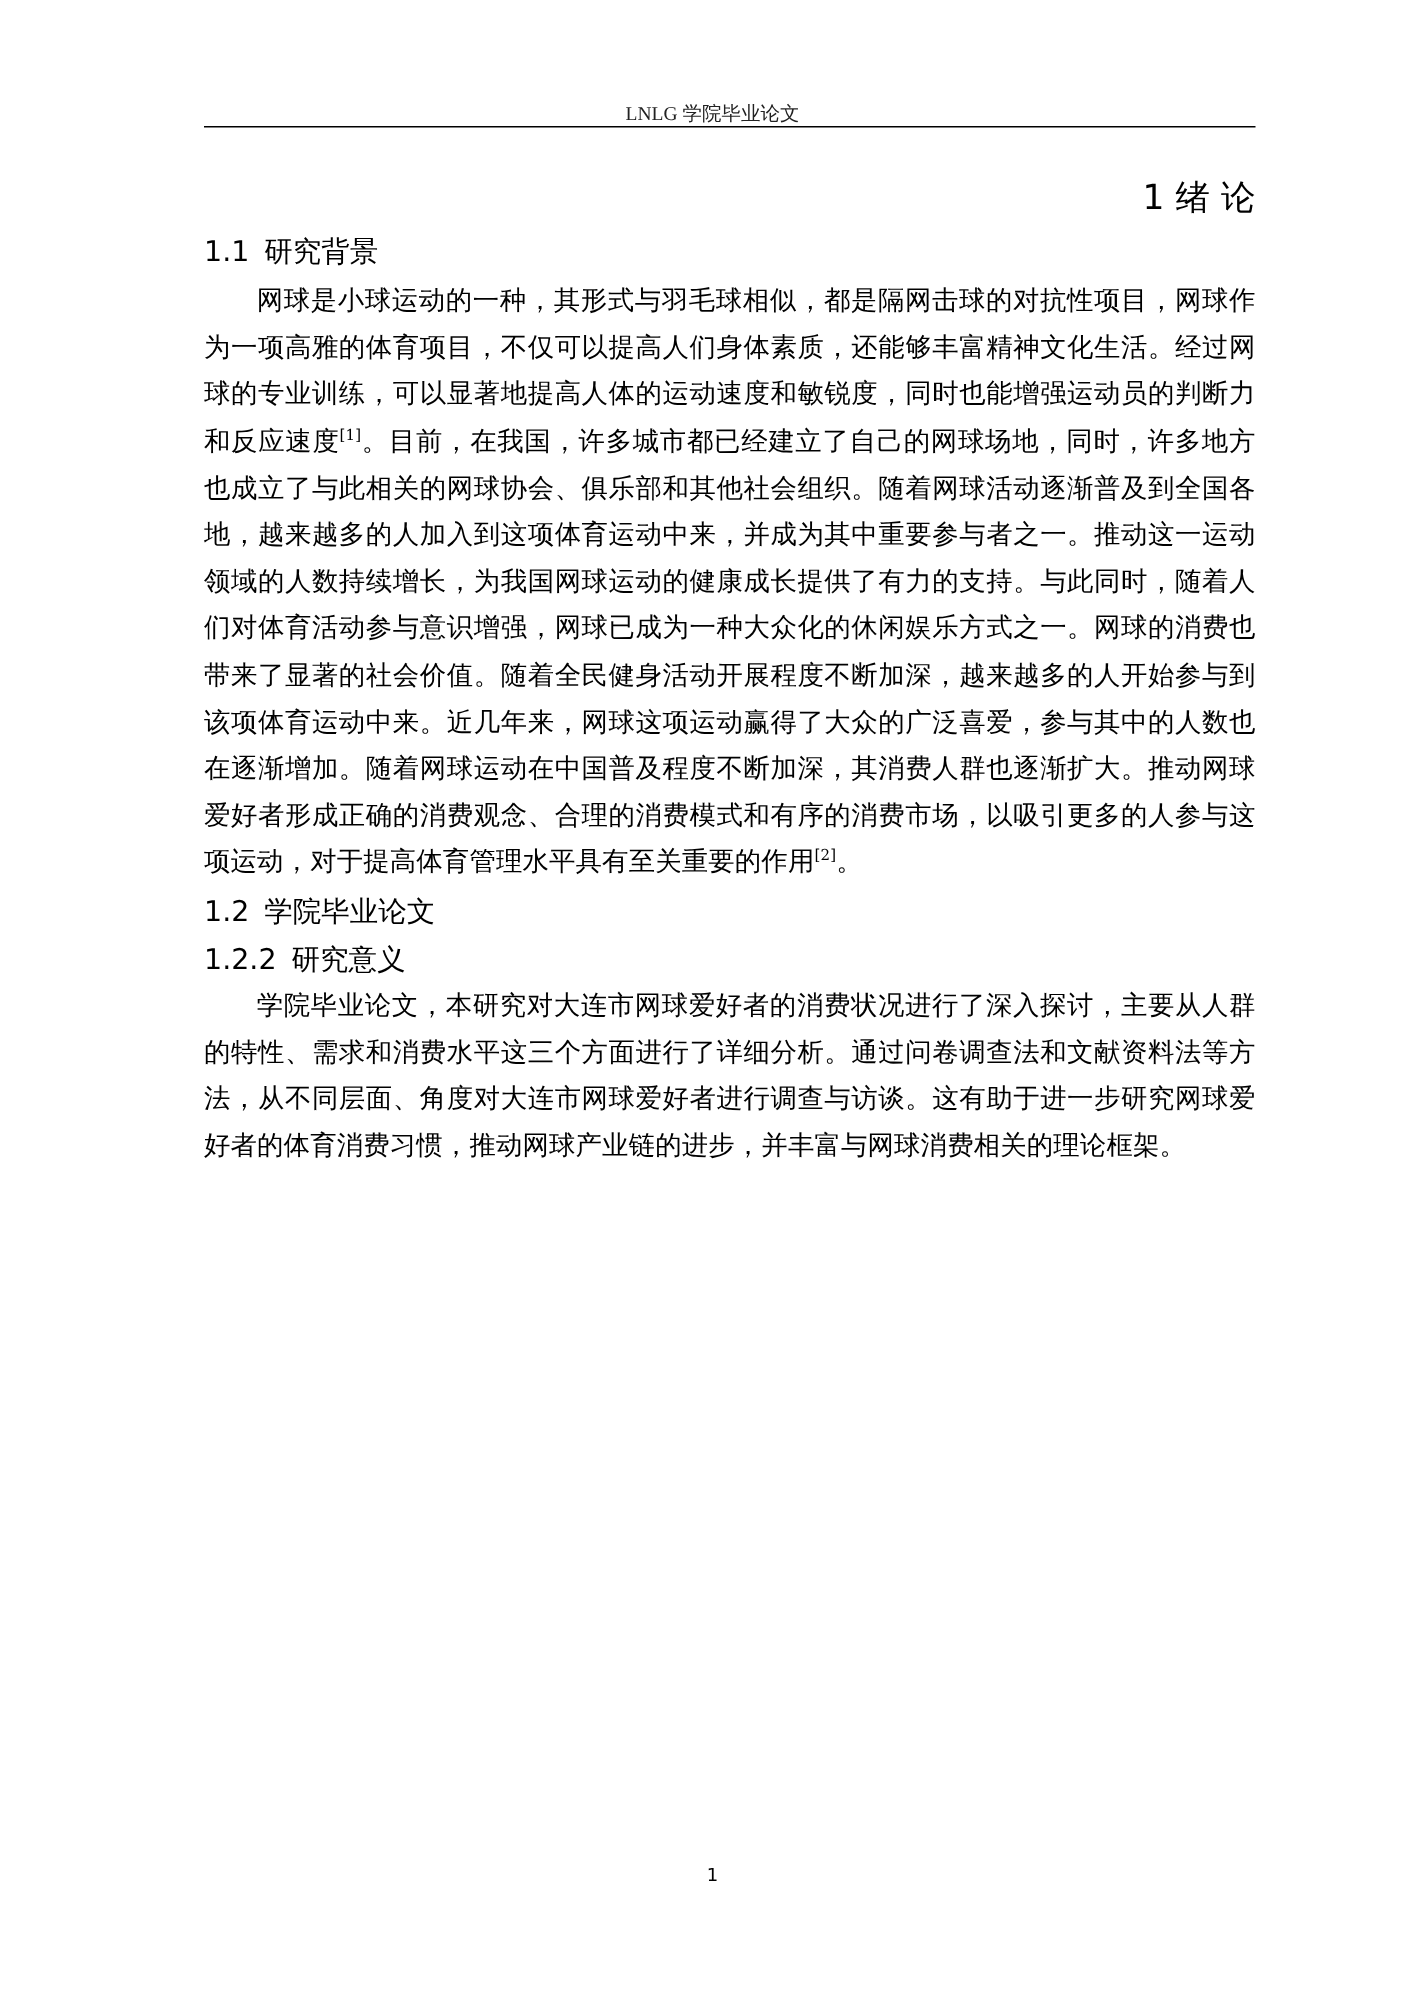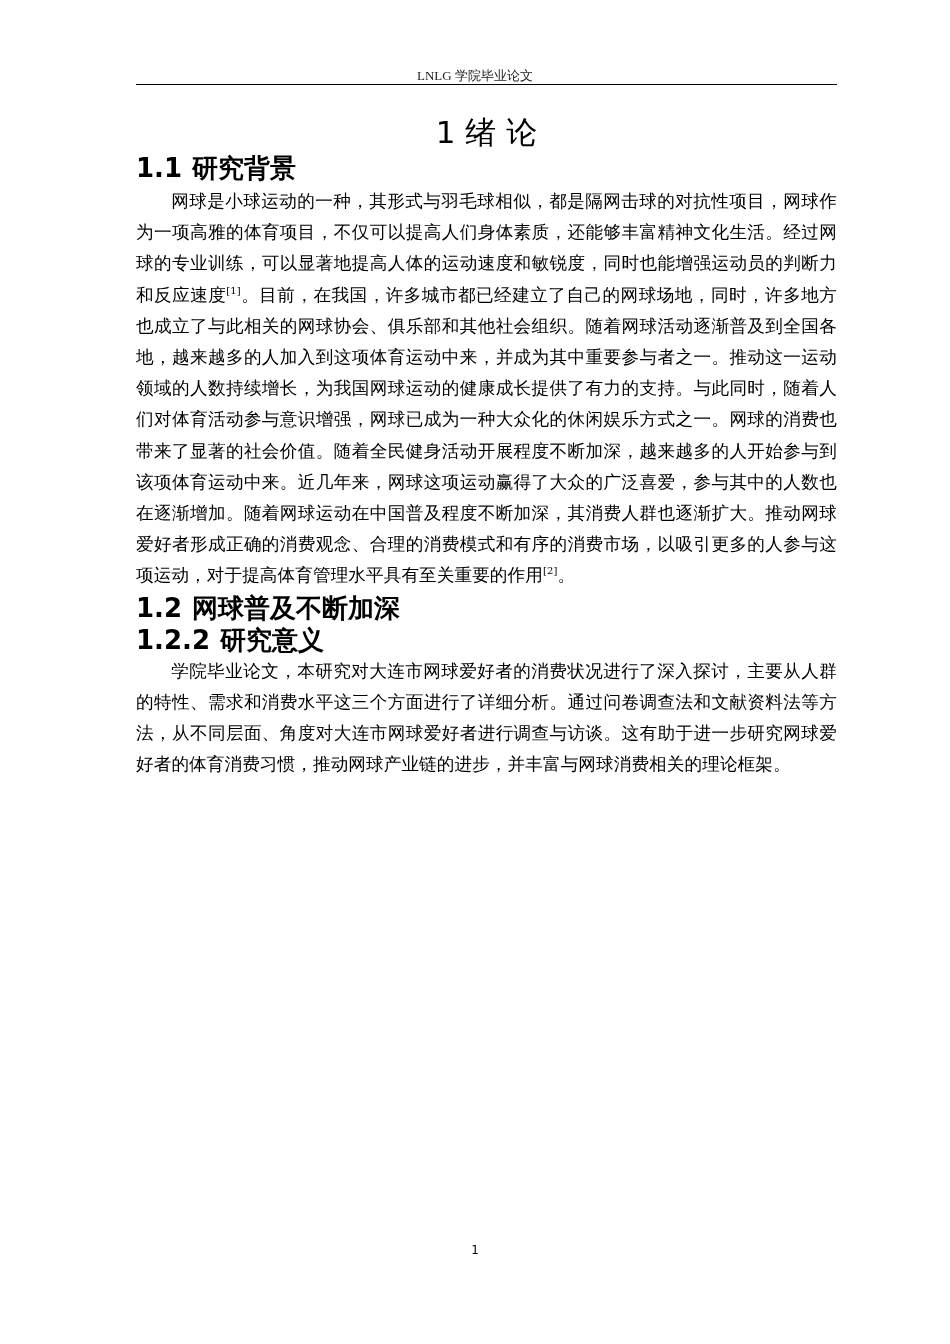--- a/index.html
+++ b/index.html
@@ -1,23 +1,23 @@
 <!DOCTYPE html>
 <html><head>
   <meta charset="utf-8">
   <style>
     html, body { margin: 0; padding: 0; background: #ffffff; }
     body { width: 950px; height: 1344px; position: relative; overflow: hidden; color: #000; }
     .header-text { position: absolute; top: 67px; left: 0; width: 950px; text-align: center;
       font-family: "Liberation Serif", "DejaVu Serif", serif; font-size: 13px; color: #222; }
     .header-rule { position: absolute; top: 84px; left: 136px; width: 701px; height: 0; border-top: 1px solid #000; }
     .content { position: absolute; left: 136px; top: 112px; width: 701px; }
-    .chapter-title { text-align: center; font-family: "DejaVu Sans", sans-serif; font-size: 31px;
+    .chapter-title { text-align: right; font-family: "DejaVu Sans", sans-serif; font-size: 23px;
       height: 40px; line-height: 40px; margin: 0; font-weight: normal; }
-    .h2, .h3 { font-family: "DejaVu Sans", sans-serif; font-size: 26px; font-weight: bold; margin: 0;
+    .h2, .h3 { font-family: "DejaVu Sans", sans-serif; font-size: 19px; font-weight: normal; margin: 0;
       height: 32px; line-height: 32px; white-space: nowrap; }
     .h2 .num, .h3 .num { margin-right: 10px; }
     .para { font-family: "DejaVu Serif", serif; font-size: 17.6px; line-height: 31.2px; margin: 0;
       text-align: justify; text-indent: 2em; letter-spacing: 0.1px; }
     .para sup { font-size: 10px; vertical-align: super; line-height: 0; }
     .gap-s { height: 2px; }
     .page-number { position: absolute; top: 1243px; left: 0; width: 950px; text-align: center;
       font-family: "DejaVu Sans", sans-serif; font-size: 12px; color: #000; }
   </style>
 </head>
@@ -26,20 +26,20 @@
 <div class="header-text">LNLG 学院毕业论文</div>
 <div class="header-rule"></div>
 
 <div class="content">
   <h1 class="chapter-title">1 绪  论</h1>
 
   <h2 class="h2"><span class="num">1.1</span><span>研究背景</span></h2>
   <div class="gap-s"></div>
   <p class="para"><span>网球是小球运动的一种，其形式与羽毛球相似，都是隔网击球的对抗性项目，网球作为一项高雅的体育项目，不仅可以提高人们身体素质，还能够丰富精神文化生活。经过网球的专业训练，可以显著地提高人体的运动速度和敏锐度，同时也能增强运动员的判断力和反应速度</span><sup>[1]</sup><span>。目前，在我国，许多城市都已经建立了自己的网球场地，同时，许多地方也成立了与此相关的网球协会、俱乐部和其他社会组织。随着网球活动逐渐普及到全国各地，越来越多的人加入到这项体育运动中来，并成为其中重要参与者之一。推动这一运动领域的人数持续增长，为我国网球运动的健康成长提供了有力的支持。与此同时，随着人们对体育活动参与意识增强，网球已成为一种大众化的休闲娱乐方式之一。网球的消费也带来了显著的社会价值。随着全民健身活动开展程度不断加深，越来越多的人开始参与到该项体育运动中来。近几年来，网球这项运动赢得了大众的广泛喜爱，参与其中的人数也在逐渐增加。随着网球运动在中国普及程度不断加深，其消费人群也逐渐扩大。推动网球爱好者形成正确的消费观念、合理的消费模式和有序的消费市场，以吸引更多的人参与这项运动，对于提高体育管理水平具有至关重要的作用</span><sup>[2]</sup><span>。</span></p>
 
-  <h2 class="h2"><span class="num">1.2</span><span>网球普及不断加深</span></h2>
+  <h2 class="h2"><span class="num">1.2</span><span>学院毕业论文</span></h2>
 
 
   <h3 class="h3"><span class="num">1.2.2</span><span>研究意义</span></h3>
   <p class="para">学院毕业论文，本研究对大连市网球爱好者的消费状况进行了深入探讨，主要从人群的特性、需求和消费水平这三个方面进行了详细分析。通过问卷调查法和文献资料法等方法，从不同层面、角度对大连市网球爱好者进行调查与访谈。这有助于进一步研究网球爱好者的体育消费习惯，推动网球产业链的进步，并丰富与网球消费相关的理论框架。</p>
 </div>
 
 <div class="page-number">1</div>
 
 </body></html>

